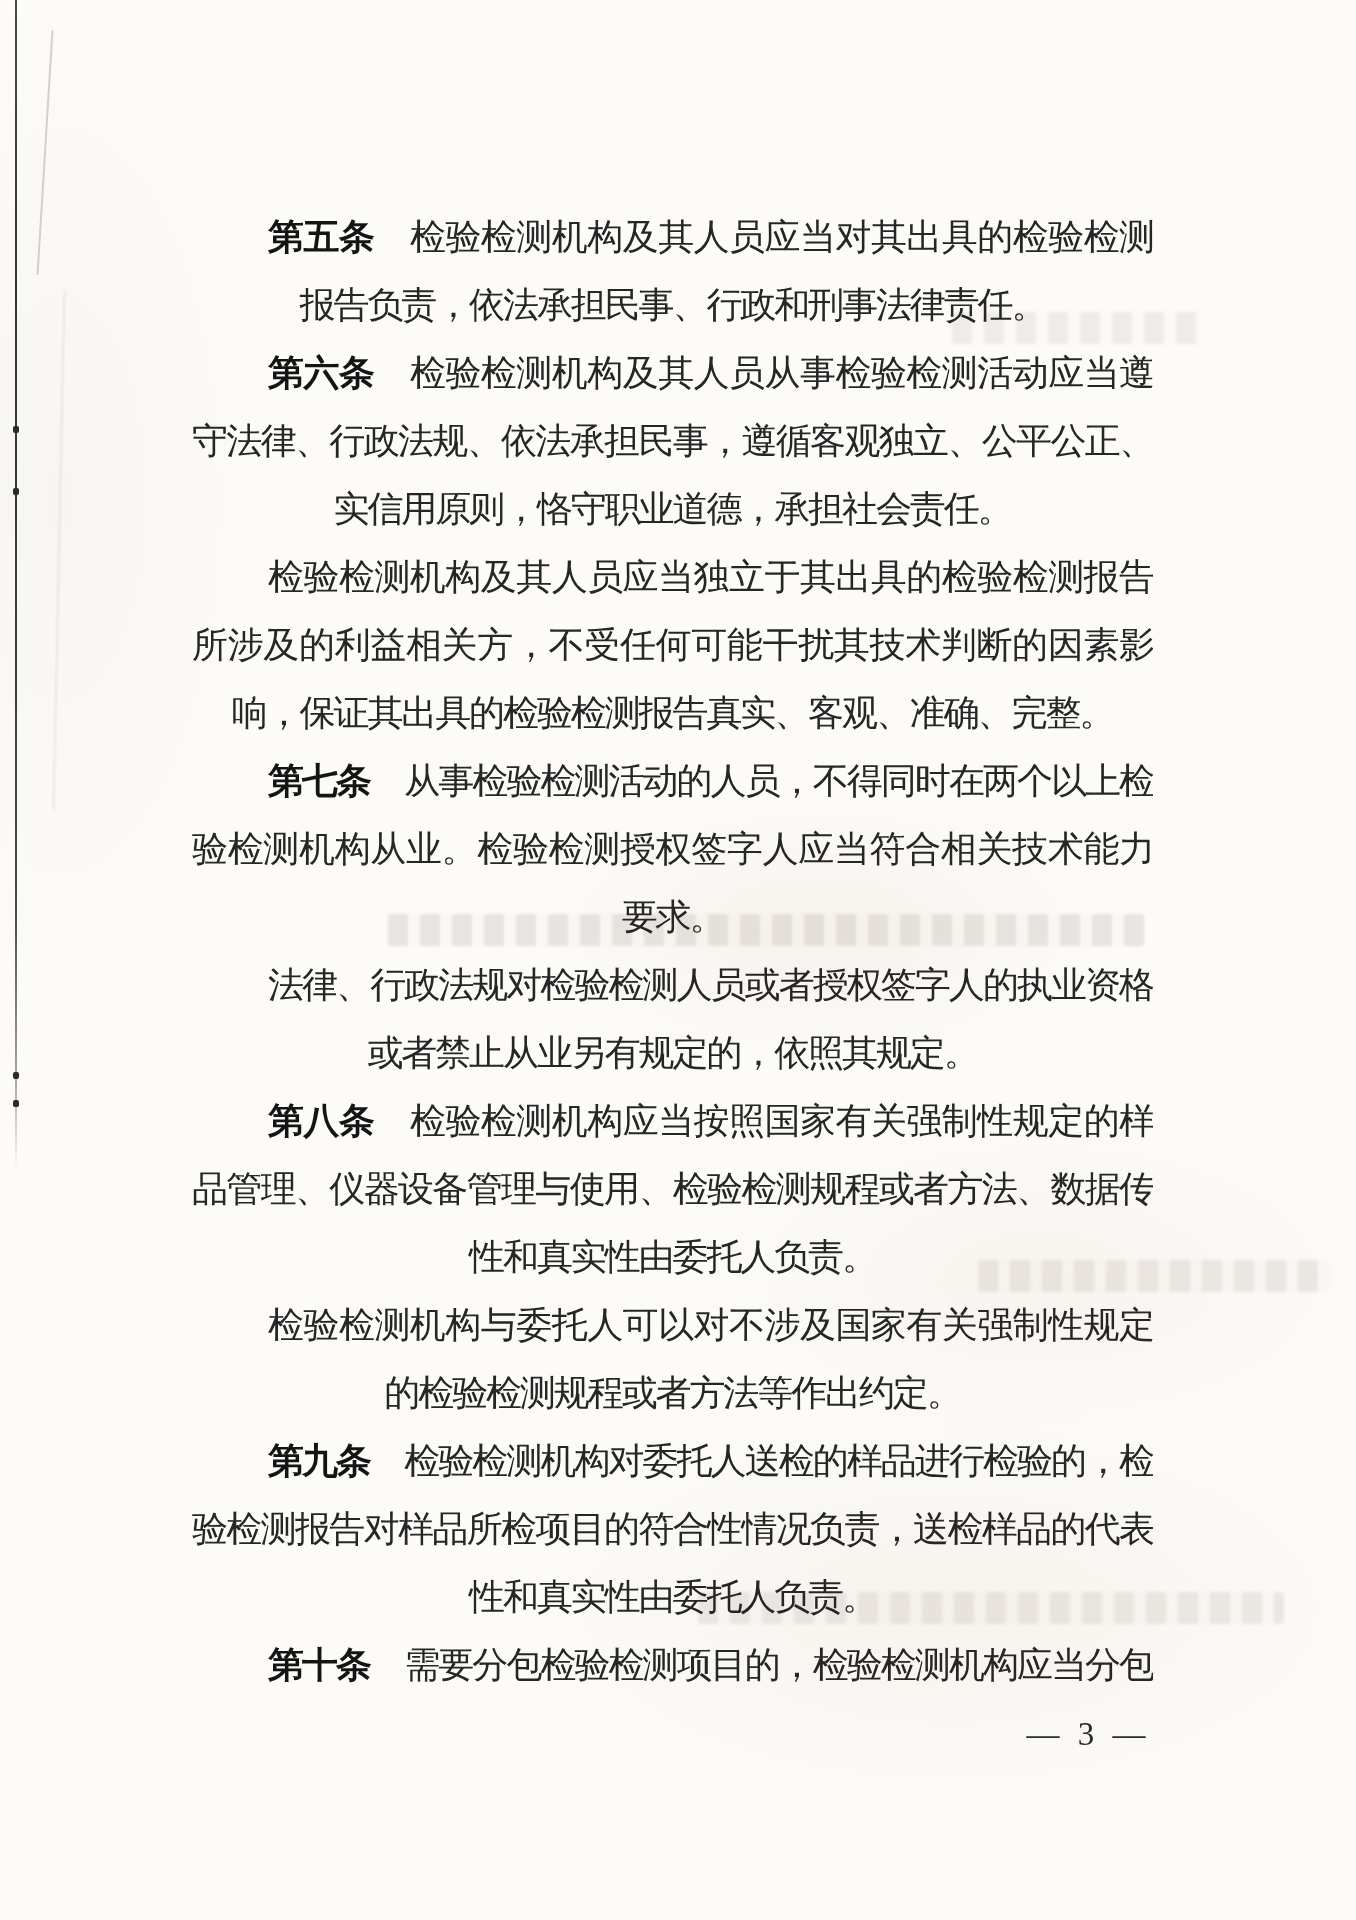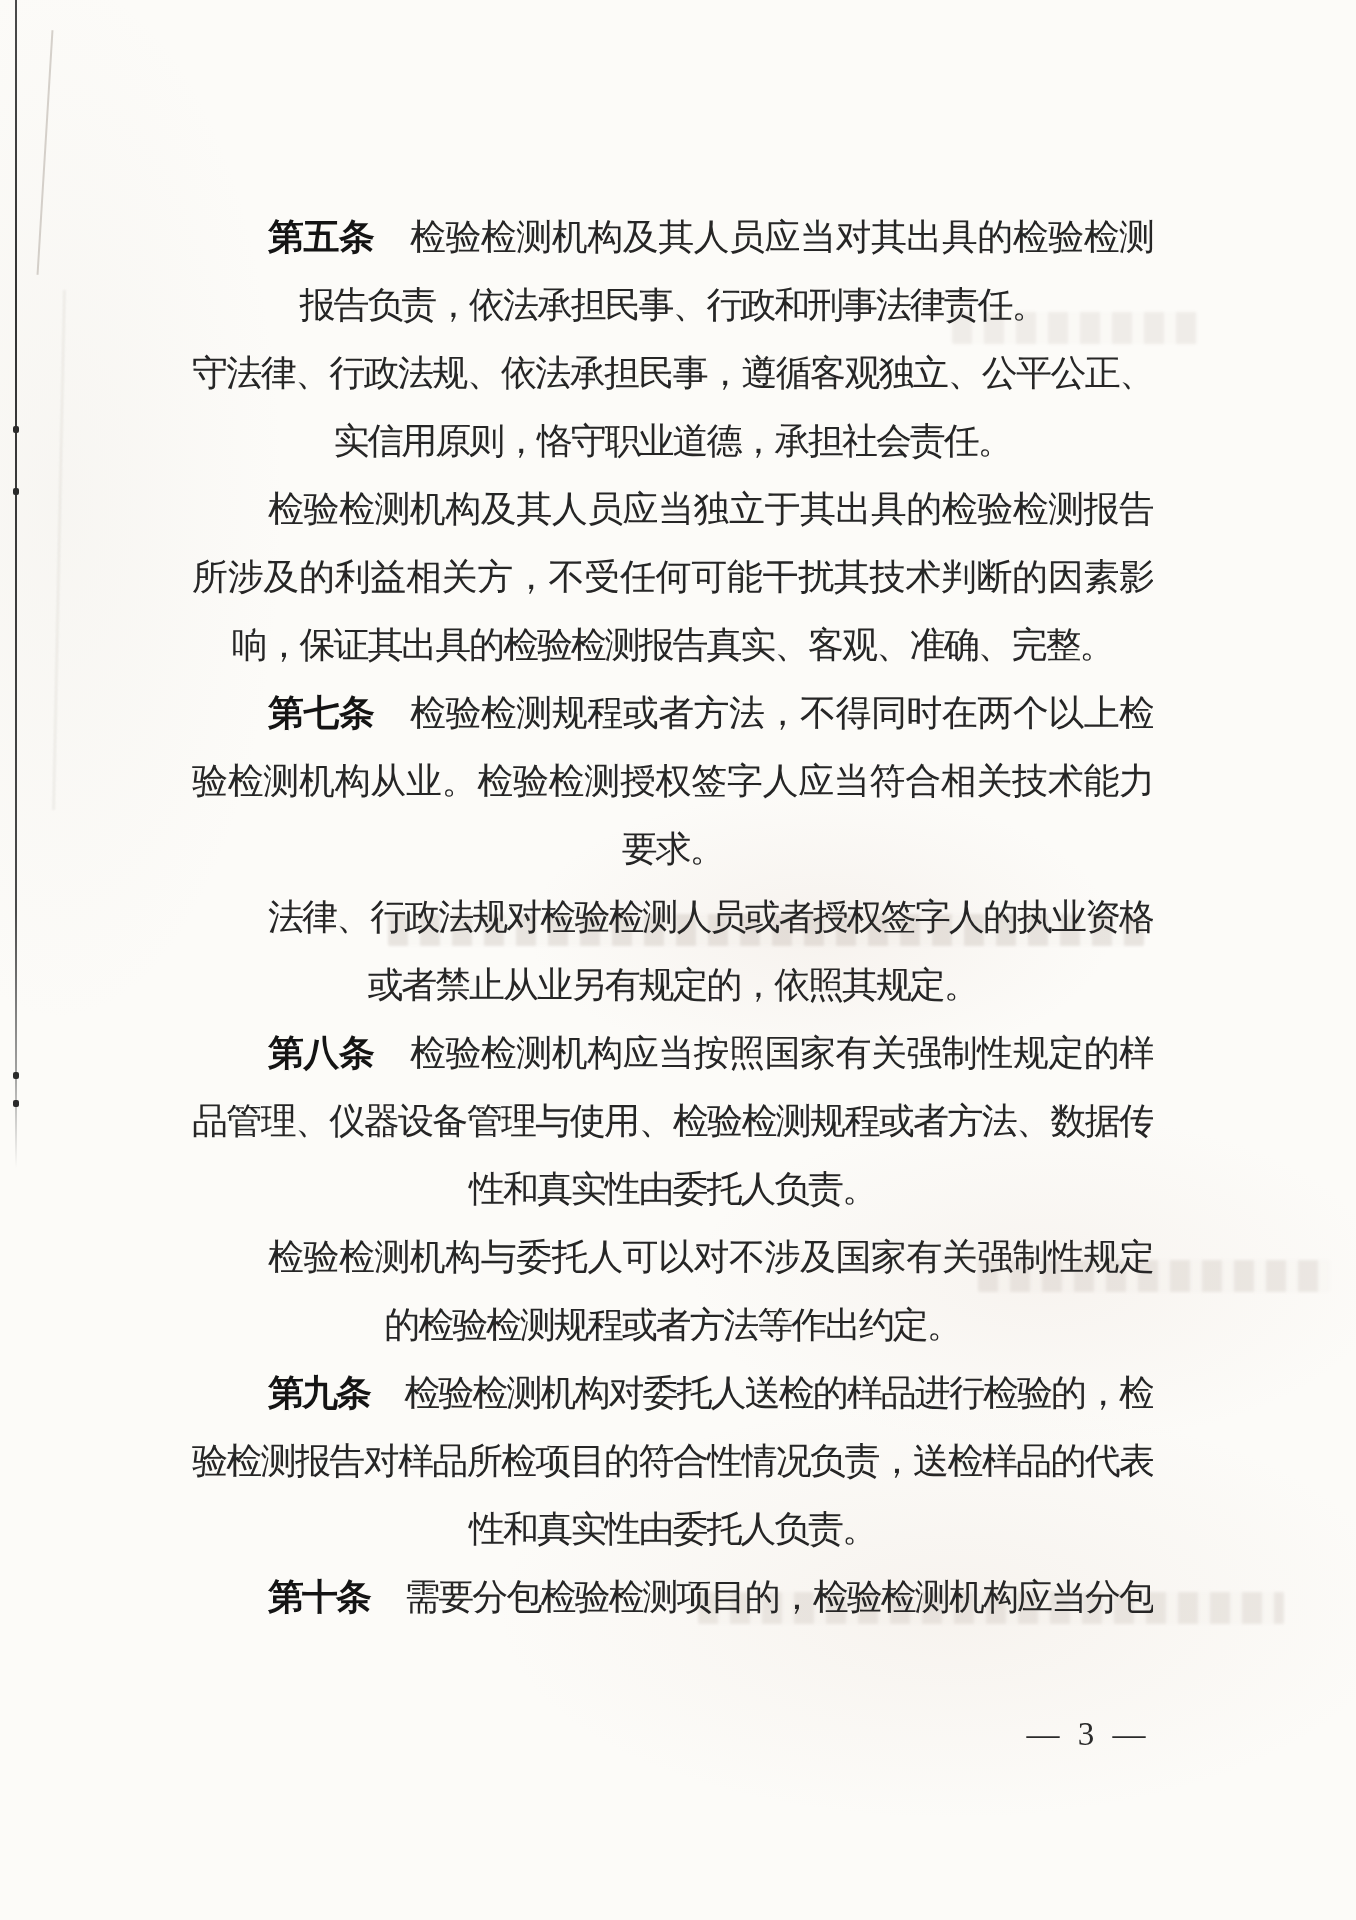--- a/index.html
+++ b/index.html
@@ -139,26 +139,27 @@
   <div class="crease-2"></div>
 
   <div class="ghost ghost-1"></div>
   <div class="ghost ghost-2"></div>
   <div class="ghost ghost-3"></div>
   <div class="ghost ghost-4"></div>
 
   <div class="text-block" id="text-block">
       <div class="line indent fill"><span class="artnum">第五条</span><span class="gap"></span><span>检验检测机构及其人员应当对其出具的检验检测</span></div>
       <div class="line"><span>报告负责，依法承担民事、行政和刑事法律责任。</span></div>
+      <div class="line indent fill"><span class="artnum">第六条</span><span class="gap"></span><span>检验检测机构及其人员从事检验检测活动应当遵</span></div>
       <div class="line fill"><span>守法律、行政法规、依法承担民事，遵循客观独立、公平公正、诚</span></div>
       <div class="line"><span>实信用原则，恪守职业道德，承担社会责任。</span></div>
       <div class="line indent fill"><span>检验检测机构及其人员应当独立于其出具的检验检测报告</span></div>
       <div class="line fill"><span>所涉及的利益相关方，不受任何可能干扰其技术判断的因素影</span></div>
       <div class="line"><span>响，保证其出具的检验检测报告真实、客观、准确、完整。</span></div>
-      <div class="line indent fill"><span class="artnum">第七条</span><span class="gap"></span><span>检验检测规程或者方法，不得同时在两个以上检</span></div>
+      <div class="line indent fill"><span class="artnum">第七条</span><span class="gap"></span><span>从事检验检测活动的人员，不得同时在两个以上检</span></div>
       <div class="line fill"><span>验检测机构从业。检验检测授权签字人应当符合相关技术能力</span></div>
       <div class="line"><span>要求。</span></div>
       <div class="line indent fill"><span>法律、行政法规对检验检测人员或者授权签字人的执业资格</span></div>
       <div class="line"><span>或者禁止从业另有规定的，依照其规定。</span></div>
       <div class="line indent fill"><span class="artnum">第八条</span><span class="gap"></span><span>检验检测机构应当按照国家有关强制性规定的样</span></div>
       <div class="line fill"><span>品管理、仪器设备管理与使用、检验检测规程或者方法、数据传输</span></div>
       <div class="line"><span>性和真实性由委托人负责。</span></div>
       <div class="line indent fill"><span>检验检测机构与委托人可以对不涉及国家有关强制性规定</span></div>
       <div class="line"><span>的检验检测规程或者方法等作出约定。</span></div>
       <div class="line indent fill"><span class="artnum">第九条</span><span class="gap"></span><span>检验检测机构对委托人送检的样品进行检验的，检</span></div>

